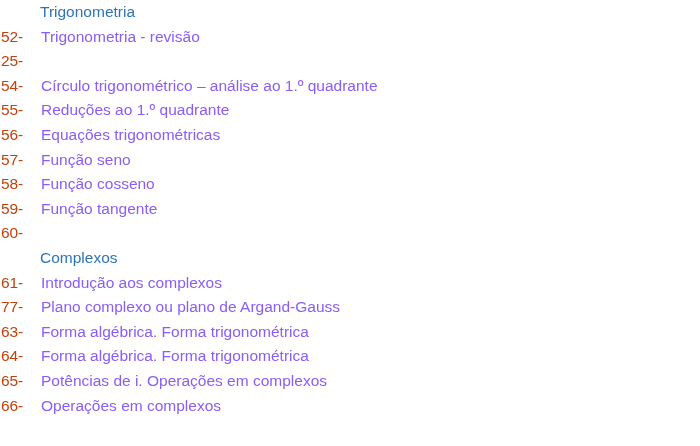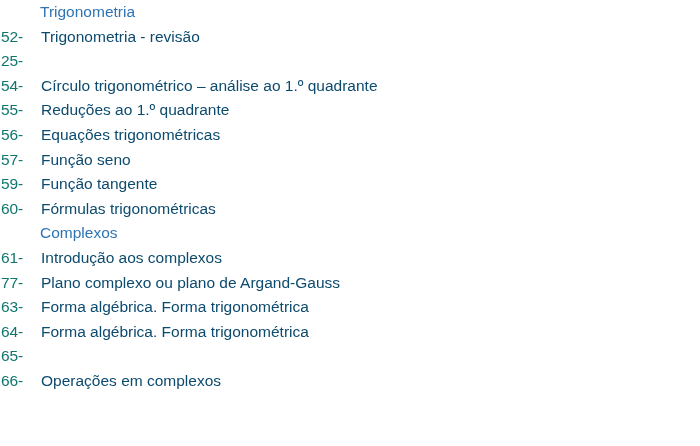--- a/index.html
+++ b/index.html
@@ -29,26 +29,26 @@
     align-items: baseline;
     height: 24.6px;
     line-height: 24.6px;
   }
   .num {
     width: 40px;
     min-width: 40px;
     text-align: left;
     padding-left: 1px;
     font-size: 15.5px;
-    color: #0f766e;
+    color: #c2410c;
     letter-spacing: -0.1px;
   }
   .txt {
     font-size: 15.5px;
-    color: #0c4a6e;
+    color: #8b5cf6;
     white-space: nowrap;
   }
   .heading-row {
     display: flex;
     align-items: baseline;
     height: 24.6px;
     line-height: 24.6px;
   }
   .heading-spacer {
     width: 40px;
@@ -89,26 +89,29 @@
     </div>
     <div class="row">
       <span class="num">56-</span>
       <span class="txt">Equações trigonométricas</span>
     </div>
     <div class="row">
       <span class="num">57-</span>
       <span class="txt">Função seno</span>
     </div>
     <div class="row">
+      <span class="num">58-</span>
+      <span class="txt">Função cosseno</span>
+    </div>
+    <div class="row">
       <span class="num">59-</span>
       <span class="txt">Função tangente</span>
     </div>
     <div class="row">
       <span class="num">60-</span>
-      <span class="txt">Fórmulas trigonométricas</span>
     </div>
 
     <div class="heading-row">
       <span class="heading-spacer"></span>
       <span class="heading">Complexos</span>
     </div>
 
     <div class="row">
       <span class="num">61-</span>
       <span class="txt">Introdução aos complexos</span>
@@ -120,20 +123,21 @@
     <div class="row">
       <span class="num">63-</span>
       <span class="txt">Forma algébrica. Forma trigonométrica</span>
     </div>
     <div class="row">
       <span class="num">64-</span>
       <span class="txt">Forma algébrica. Forma trigonométrica</span>
     </div>
     <div class="row">
       <span class="num">65-</span>
+      <span class="txt">Potências de i. Operações em complexos</span>
     </div>
     <div class="row">
       <span class="num">66-</span>
       <span class="txt">Operações em complexos</span>
     </div>
 
   </div>
 </div>
 
 </body></html>

